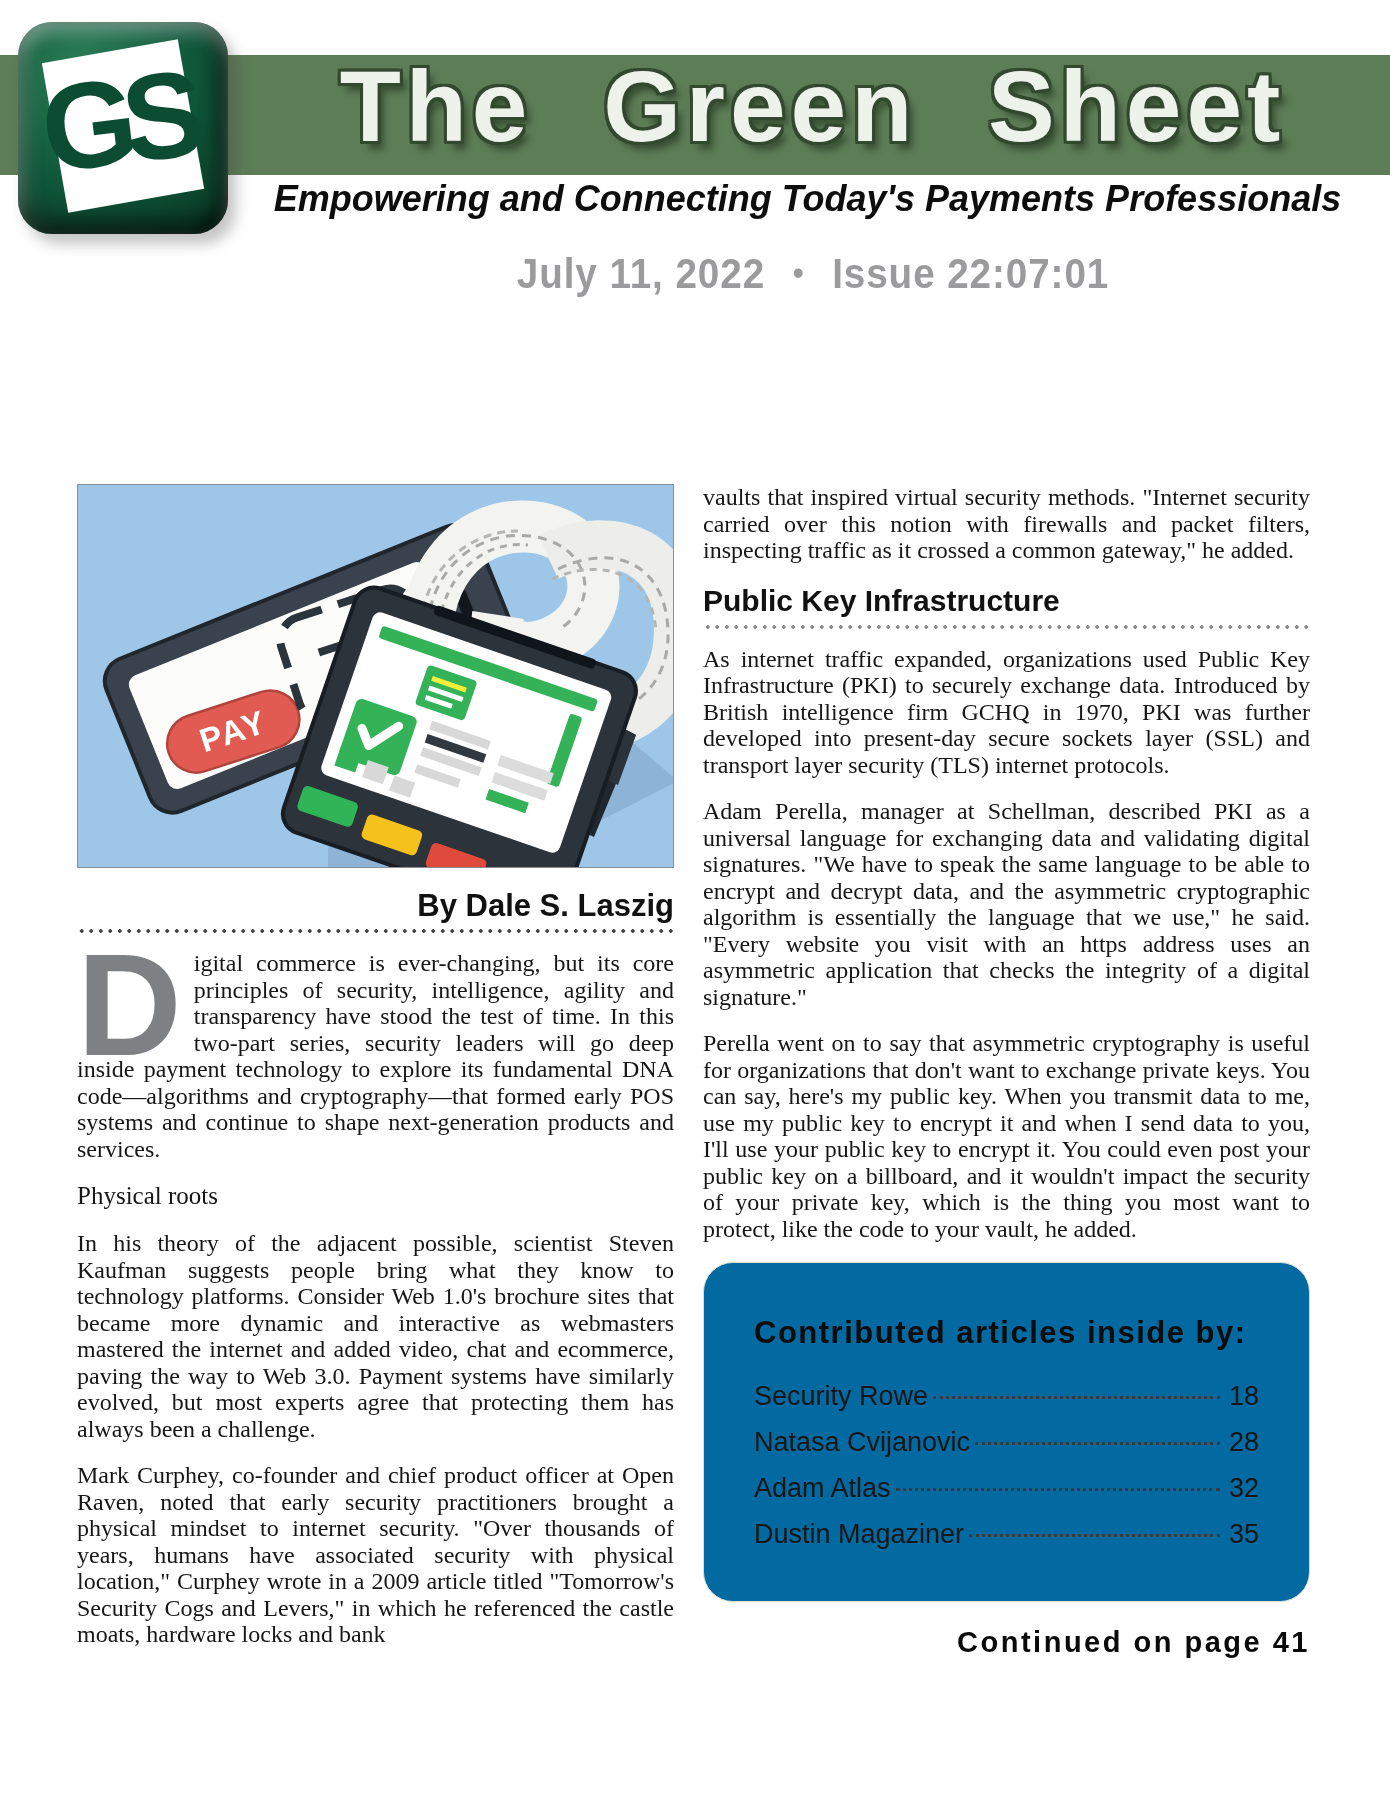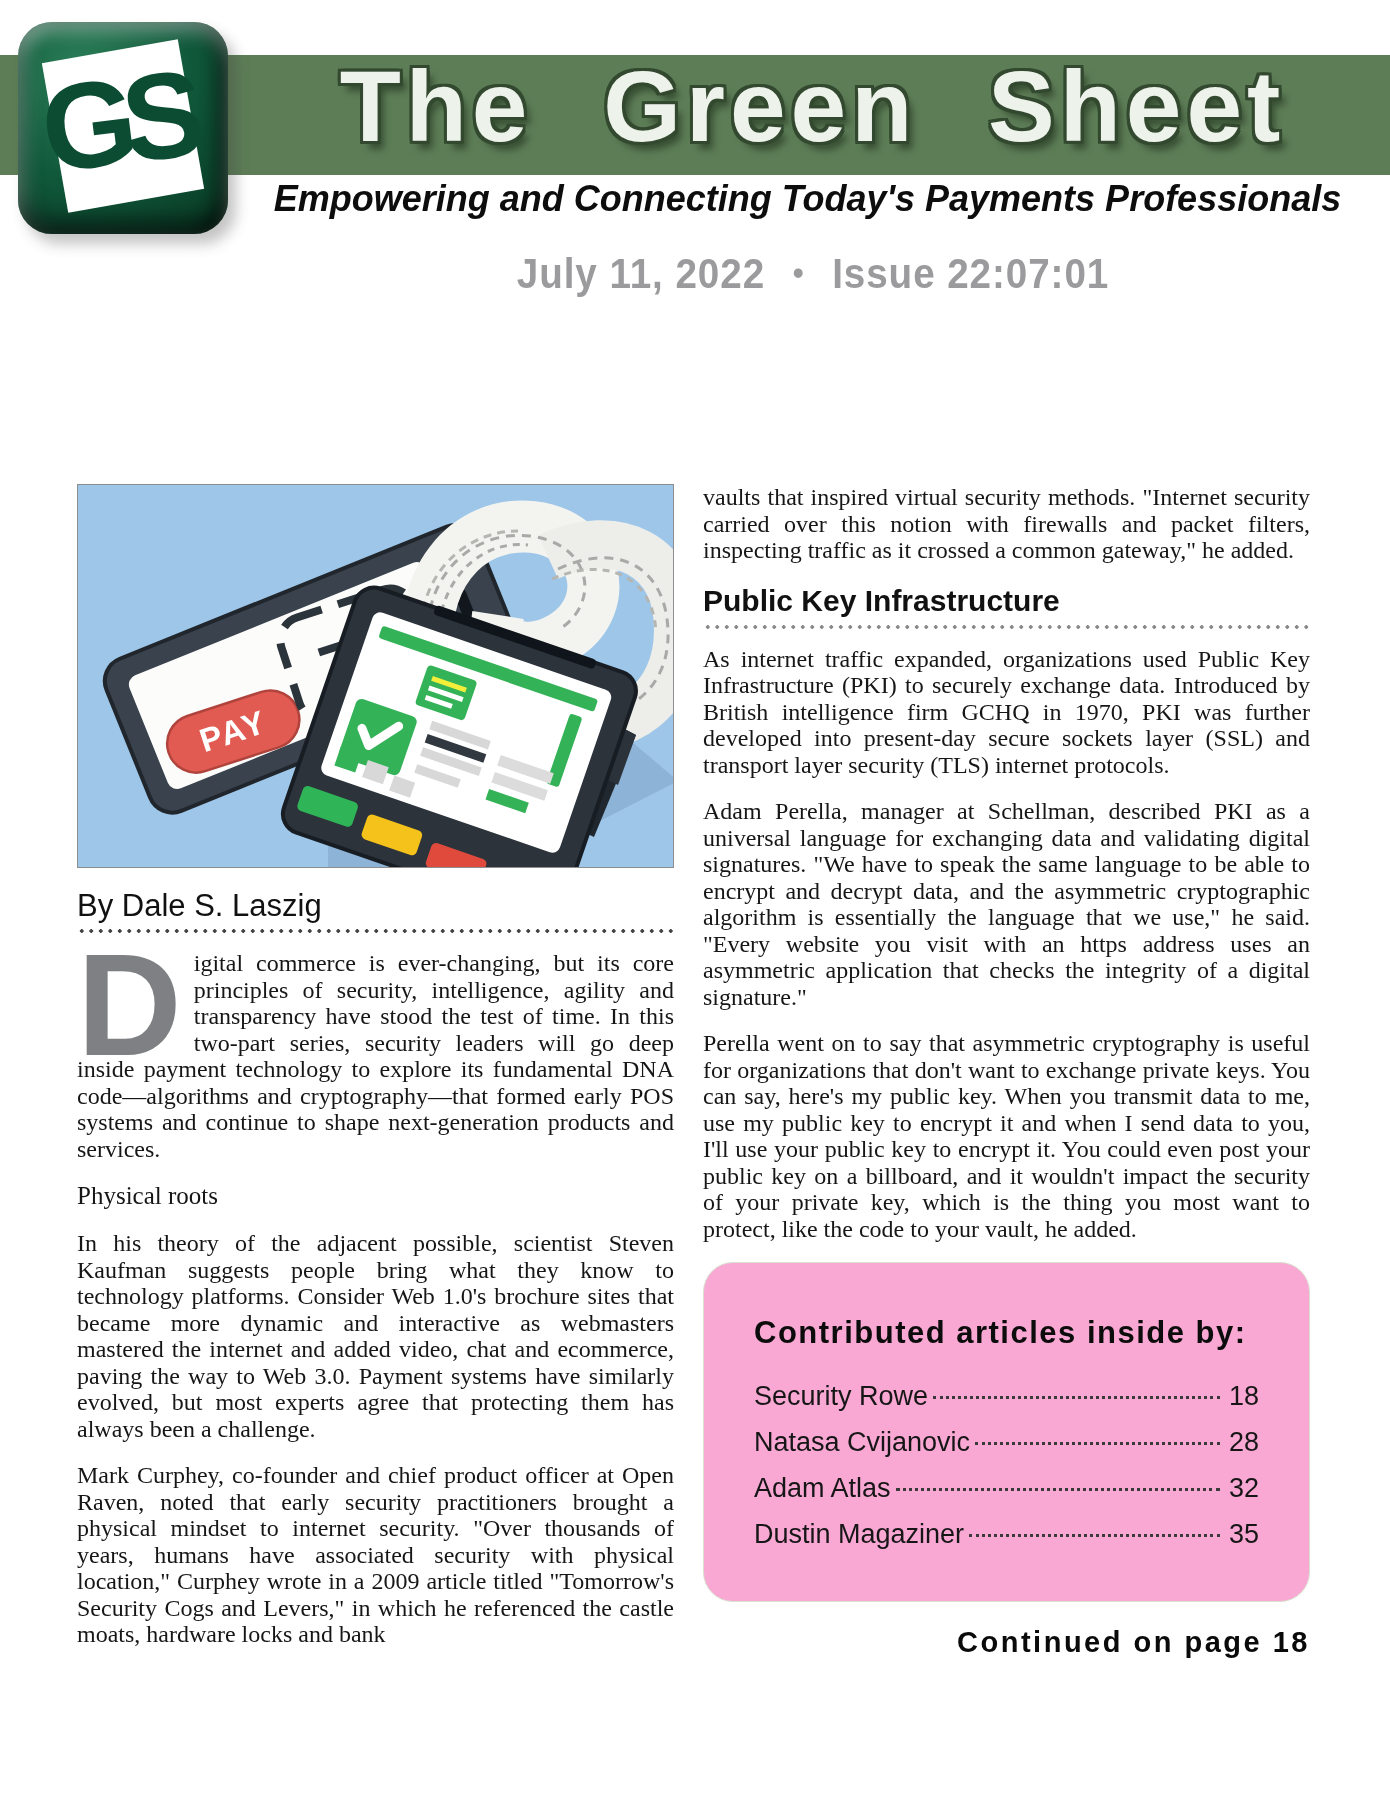--- a/index.html
+++ b/index.html
@@ -39,28 +39,28 @@
   .col-left  { left:77px;  width:597px; }
   .col-right { left:703px; width:607px; }
   .body-p { margin:0 0 20px 0; text-align:justify; font-size:24px; line-height:26.5px; color:#161616; }
   .subhead { margin:0 0 20px 0; font-size:25px; }
   .dropcap { float:left; font-family:"Liberation Sans", sans-serif; font-weight:bold; font-size:145px;
     line-height:100px; color:#7e8083; margin:5px 12px 0 0; }
 
   .illustration { width:595px; height:382px; border:1px solid #8e8e8e; overflow:hidden; }
   .illustration svg { display:block; width:100%; height:100%; }
 
-  .byline { margin:20px 0 4px 0; font-family:"Liberation Sans", sans-serif; font-weight:normal; font-size:31px; color:#111; }
+  .byline { margin:20px 0 4px 0; font-family:"Liberation Sans", sans-serif; font-weight:bold; font-size:31px; color:#111;text-align:right; }
   .dotted { height:6px; background-image:radial-gradient(circle, #454545 1.7px, transparent 2px);
     background-size:9.5px 6px; background-repeat:repeat-x; background-position:0 50%; margin-bottom:16px; }
   .dotted.light { background-image:radial-gradient(circle, #8a8a8a 1.7px, transparent 2px); }
   .section-heading { margin:4px 0 6px 0; font-family:"Liberation Sans", sans-serif; font-weight:bold; font-size:30px; color:#111; }
 
   
-  .toc-box { margin-top:12px; width:100%; height:340px; box-sizing:border-box; background:#f9a8d4;
+  .toc-box { margin-top:12px; width:100%; height:340px; box-sizing:border-box; background:#0369a1;
     border:1px solid #d9e0cd; border-radius:30px; padding:52px 50px 0 50px; }
   .toc-heading { font-family:"Liberation Sans", sans-serif; font-weight:bold; font-size:31px;
     letter-spacing:1.5px; color:#0c0c0c; margin:0 0 30px 0; }
   .toc-row { display:flex; align-items:baseline; font-family:"Liberation Sans", sans-serif;
     font-size:27px; color:#161616; margin-bottom:15px; }
   .toc-dots { flex:1; border-bottom:3.5px dotted #3a3a3a; margin:0 5px; transform:translateY(-6px); }
   .toc-page { min-width:34px; text-align:right; }
 
   .footer-continued { margin-top:24px; text-align:right; font-family:"Liberation Sans", sans-serif;
     font-weight:bold; font-size:29px; letter-spacing:2.5px; color:#0a0a0a; }
@@ -194,16 +194,16 @@
         <span class="toc-dots"></span>
         <span class="toc-page">32</span>
       </div>
       <div class="toc-row">
         <span>Dustin Magaziner</span>
         <span class="toc-dots"></span>
         <span class="toc-page">35</span>
       </div>
     </div>
 
-    <div class="footer-continued">Continued on page 18</div>
+    <div class="footer-continued">Continued on page 41</div>
   </div>
 
 </div>
 
 </body></html>

